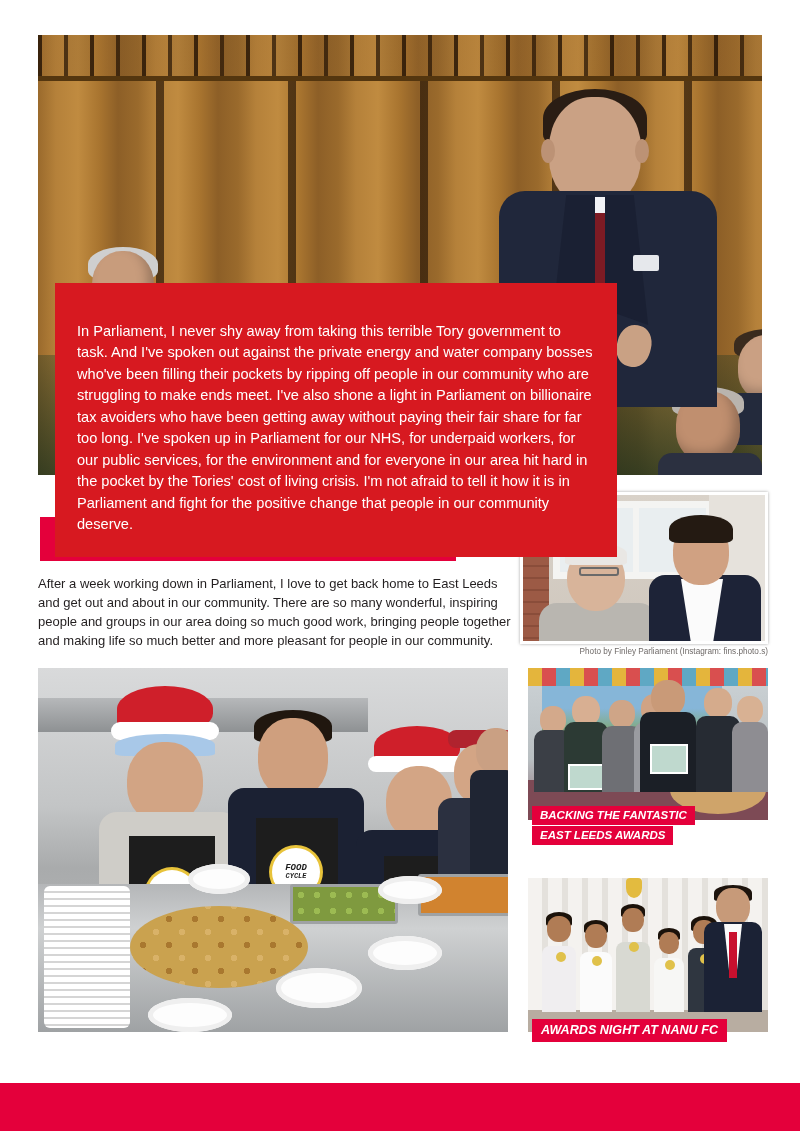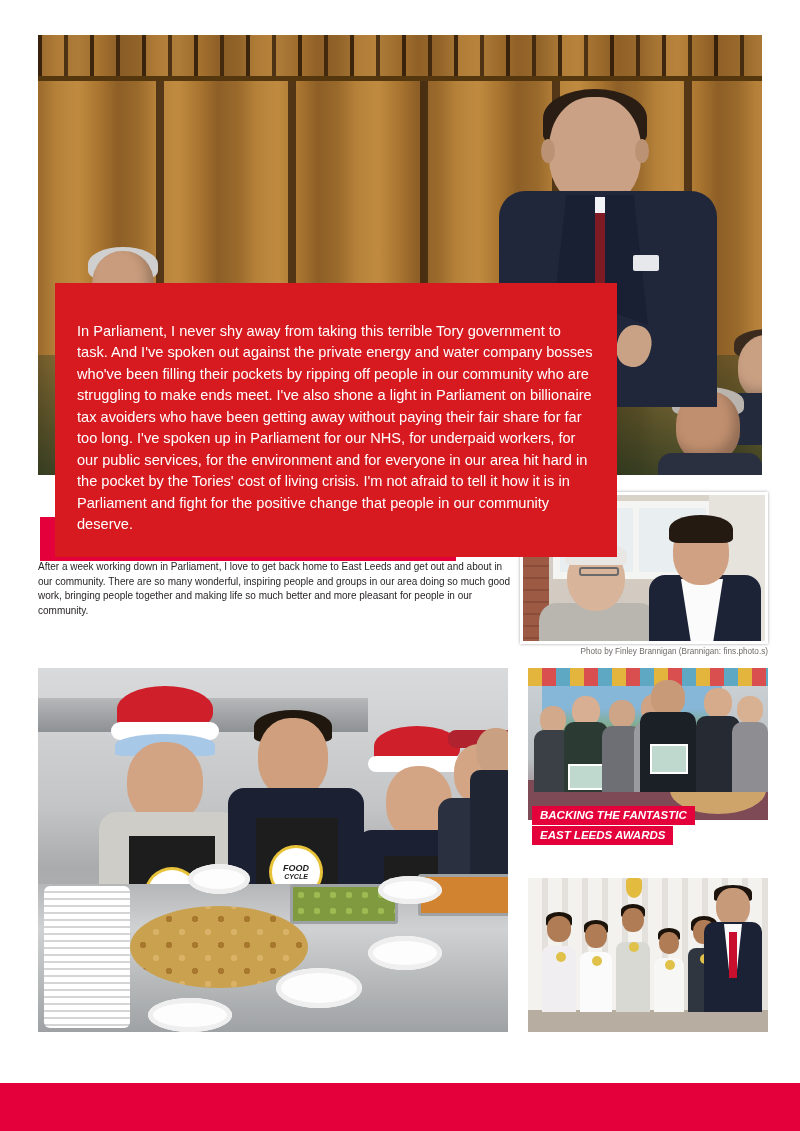--- a/index.html
+++ b/index.html
@@ -109,22 +109,22 @@
   
   #out-about-banner {
     position: absolute; left: 40px; top: 517px;
     background: #e4003b; padding: 7px 14px 9px 14px;
   }
   #out-about-banner .txt {
     color:#fff; font-weight:700; font-style: italic; font-size: 24px;
     white-space: nowrap;
   }
   #out-about-text {
-    position: absolute; left: 38px; top: 560px; width: 480px;
-    color: #231f20; font-size: 10px; line-height: 1.46;
+    position: absolute; left: 38px; top: 575px; width: 480px;
+    color: #231f20; font-size: 13px; line-height: 1.46;
   }
 
   
   #bench-photo { left: 520px; top: 492px; width: 248px; height: 152px; }
   #bench-photo .brick { position:absolute; inset:0;
     background: linear-gradient(180deg,#d9d2c9,#cfc7bd); }
   #bench-photo .wall-left { position:absolute; left:0; top:0; width:26px; height:100%;
     background: repeating-linear-gradient(180deg,#9c5a45 0 10px,#8a4d3a 10px 12px); }
   #bench-photo .window { position:absolute; left:30px; top:6px; width:160px; height:78px;
     background:#e9eef0; border:7px solid #f4f4f2; }
@@ -218,21 +218,21 @@
      background:#b0232e; border-radius:8px;}
   #foodcycle-photo .v4 .f-shirt { position:absolute; left:0; top:68px; width:80px; height:108px;
      background:#2b3040; border-radius:14px 14px 0 0;}
   #foodcycle-photo .v5 { position:absolute; left:432px; top:52px; width:44px; height:150px;}
   #foodcycle-photo .v5 .f-head { position:absolute; left:6px; top:8px; width:40px; height:46px;
      border-radius:46%; background:#caa083;}
   #foodcycle-photo .v5 .f-shirt { position:absolute; left:0; top:50px; width:46px; height:110px;
      background:#1f2533; border-radius:10px 10px 0 0;}
   .fc-logo { position:absolute; border-radius:50%; background:#fff;
      box-shadow: 0 0 0 3px #e8c33a; display:flex; align-items:center; justify-content:center;
-     flex-direction:column; line-height:1; }
+     flex-direction:column; line-height:1;font-family:Liberation Mono, monospace; }
   .fc-logo span { font-weight:800; font-style:italic; color:#1d1d1d; }
 
   
   #elp-photo { left: 528px; top: 668px; width: 240px; height: 152px; }
   #elp-photo .room { position:absolute; inset:0; background: linear-gradient(180deg,#cdd3d6 0%,#b9bfc2 60%,#8a6a72 100%); }
   #elp-photo .bunting { position:absolute; left:0; right:0; top:0; height:18px;
      background: repeating-linear-gradient(90deg,#e4b53c 0 14px, #d94f4f 14px 28px, #5fa8c4 28px 42px); }
   #elp-photo .poster { position:absolute; left:14px; top:18px; width:180px; height:56px;
      background: linear-gradient(180deg,#86b6d8 40%, #7fa34a 100%); }
   #elp-photo .sofa { position:absolute; left:0; right:0; bottom:0; height:40px; background:#7d4a55; }
@@ -338,21 +338,21 @@
     <div class="wall-right"></div>
     <div class="old-body"></div>
     <div class="old-head"></div>
     <div class="old-hair"></div>
     <div class="glasses"></div>
     <div class="mp-body"></div>
     <div class="mp-shirt"></div>
     <div class="mp-head"></div>
     <div class="mp-hair"></div>
   </div>
-  <div id="photo-credit">Photo by Finley Brannigan (Brannigan: fins.photo.s)</div>
+  <div id="photo-credit">Photo by Finley Parliament (Instagram: fins.photo.s)</div>
 
   <div class="photo" id="foodcycle-photo">
     <div class="kitchen-bg"></div>
     <div class="hood"></div>
 
     <div class="v1">
       <div class="santa"></div>
       <div class="santa-brim"></div>
       <div class="hairnet"></div>
       <div class="f-head"></div>
@@ -491,15 +491,16 @@
 
     <div class="mp">
       <div class="hr"></div>
       <div class="h"></div>
       <div class="b"></div>
       <div class="sh"></div>
       <div class="tie"></div>
     </div>
   </div>
 
+  <div class="caption" id="caption-nanu">AWARDS NIGHT AT NANU FC</div>
 
   <div id="bottom-bar"></div>
 </div>
 
 </body></html>

